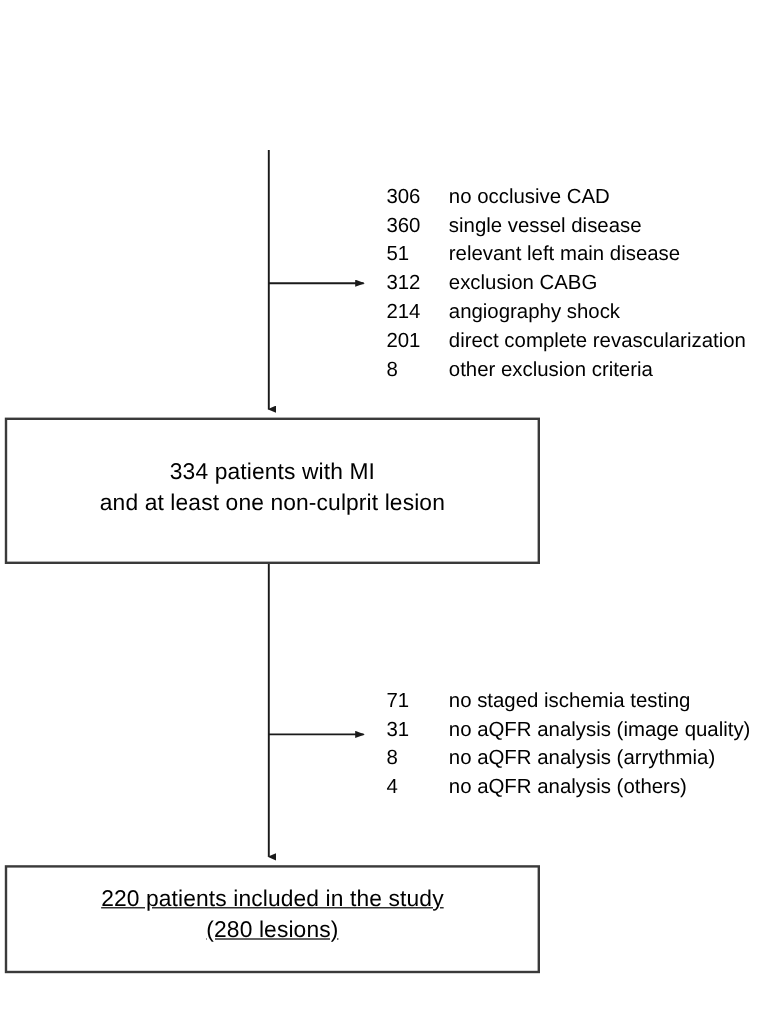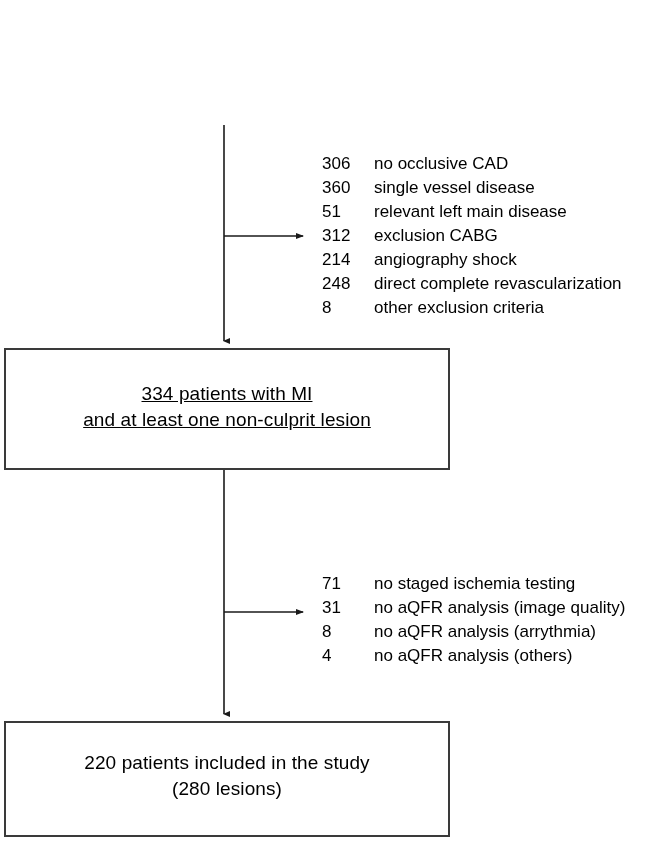--- a/index.html
+++ b/index.html
@@ -46,24 +46,24 @@
   .flow-box .box-text {
     font-size: 19px;
     line-height: 26px;
     letter-spacing: 0.1px;
     white-space: pre-line;
     padding: 0 10px;
   }
 
   #box-top    { left: 4px;  top: 3px;   width: 446px; height: 122px; }
   #box-middle { left: 4px;  top: 348px; width: 446px; height: 122px; }
-  #box-bottom { left: 4px;  top: 721px; width: 446px; height: 116px; }
+  #box-bottom { left: 4px;  top: 721px; width: 446px; height: 90px; text-decoration: underline; }
 
   #box-top .box-text    { transform: translateY(-4px); }
-  #box-middle .box-text { transform: translateY(-2px); text-decoration: underline; }
+  #box-middle .box-text { transform: translateY(-2px); }
   #box-bottom .box-text { transform: translateY(-3px); }
 
   
   .exclusion-list {
     position: absolute;
     font-size: 17px;
     line-height: 24px;
   }
   #exclusions-1 { left: 322px; top: 152px; }
   #exclusions-2 { left: 322px; top: 572px; }
@@ -124,21 +124,21 @@
     </div>
     <div class="exclusion-row">
       <span class="exclusion-count">312</span>
       <span class="exclusion-label">exclusion CABG</span>
     </div>
     <div class="exclusion-row">
       <span class="exclusion-count">214</span>
       <span class="exclusion-label">angiography shock</span>
     </div>
     <div class="exclusion-row">
-      <span class="exclusion-count">248</span>
+      <span class="exclusion-count">201</span>
       <span class="exclusion-label">direct complete revascularization</span>
     </div>
     <div class="exclusion-row">
       <span class="exclusion-count">8</span>
       <span class="exclusion-label">other exclusion criteria</span>
     </div>
   </div>
 
   <div class="flow-box" id="box-middle">
     <div class="box-text">334 patients with MI

